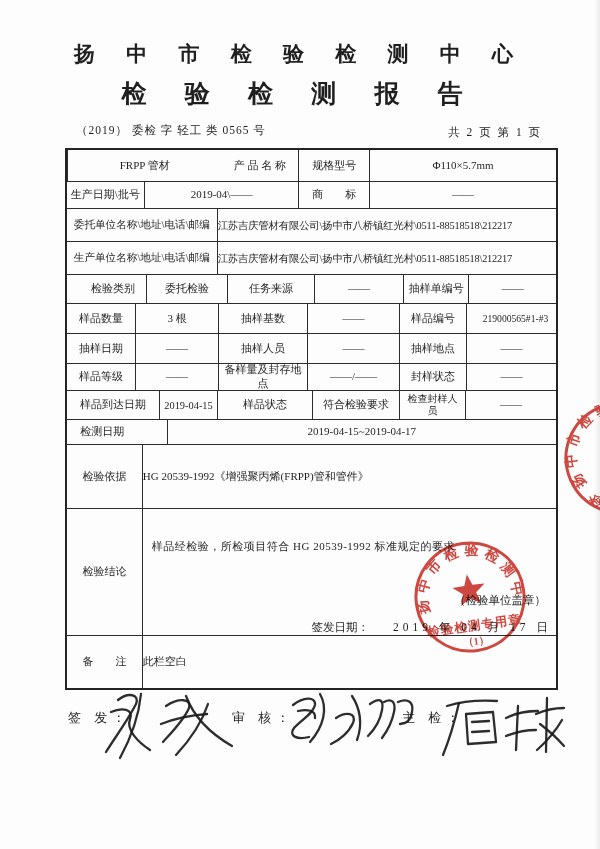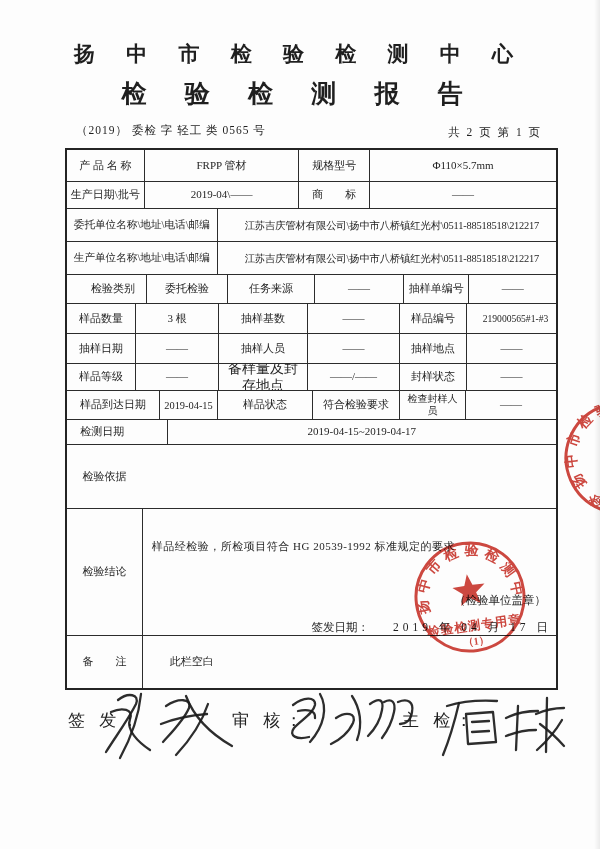--- a/index.html
+++ b/index.html
@@ -21,29 +21,29 @@
   .page-info{position:absolute;right:58px;top:2px;letter-spacing:2px;}
   
   .tbl{position:absolute;left:65px;top:148px;width:493px;
     border:2px solid #242424;box-sizing:border-box;background:transparent;}
   .row{display:flex;border-top:1px solid #2c2c2c;align-items:stretch;}
   .row.first{border-top:none;}
   .cell{border-left:1px solid #2c2c2c;box-sizing:border-box;
     display:flex;align-items:center;justify-content:center;text-align:center;
     font-size:11px;padding:1px 3px;line-height:1.25;overflow:hidden;}
   .cell.cfirst{border-left:none;}
-  .cell.left{justify-content:flex-start;text-align:right;padding-left:27px;}
+  .cell.left{justify-content:flex-start;text-align:right;padding-left:0;}
   .cell.small{font-size:10.4px;letter-spacing:-0.2px;white-space:nowrap;}
   .concl-cell{position:relative;display:block;padding:0;}
   .concl-text{position:absolute;left:9px;top:31px;font-size:11px;letter-spacing:.5px;}
   .seal-note{position:absolute;right:10px;top:84px;font-size:11.5px;}
   .issue-line{position:absolute;right:4px;top:111px;font-size:11.5px;white-space:nowrap;}
   .issue-line .dt{letter-spacing:4px;margin-left:24px;}
   
-  .sig-label{position:absolute;font-size:17px;letter-spacing:5px;white-space:nowrap;}
+  .sig-label{position:absolute;font-size:13px;letter-spacing:5px;white-space:nowrap;}
   #sig1l{left:68px;top:709px;}
   #sig2l{left:232px;top:709px;}
   #sig3l{left:402px;top:709px;}
   .sig-svg{position:absolute;left:0;top:680px;pointer-events:none;}
   .sig-svg path{fill:none;stroke:#1b1b1b;stroke-width:2.3;
     stroke-linecap:round;stroke-linejoin:round;opacity:.92;}
   
   .stamp{position:absolute;mix-blend-mode:multiply;opacity:.9;}
   #stamp-main{left:404px;top:531px;transform:rotate(-8deg);}
   #stamp-edge{left:556px;top:393px;transform:rotate(-24deg);}
@@ -56,22 +56,22 @@
 <div class="org-title">扬 中 市 检 验 检 测 中 心</div>
 <div class="report-title">检 验 检 测 报 告</div>
 <div class="meta-row">
   <span class="report-no">（2019） 委检 字 轻工 类 0565 号</span>
   <span class="page-info">共 2 页 第 1 页</span>
 </div>
 
 <div class="tbl">
 
   <div class="row first" style="height:31px;">
+    <div class="cell" style="width:31.6%;">FRPP 管材</div>
     <div class="cell cfirst" style="width:15.7%;">产 品 名 称</div>
-    <div class="cell" style="width:31.6%;">FRPP 管材</div>
     <div class="cell" style="width:14.5%;">规格型号</div>
     <div class="cell" style="width:38.2%;">Φ110×5.7mm</div>
   </div>
 
   <div class="row" style="height:26px;">
     <div class="cell cfirst" style="width:15.7%;">生产日期\批号</div>
     <div class="cell" style="width:31.6%;">2019-04\——</div>
     <div class="cell" style="width:14.5%;">商　　标</div>
     <div class="cell" style="width:38.2%;">——</div>
   </div>
@@ -109,21 +109,21 @@
     <div class="cell" style="width:17.0%;">——</div>
     <div class="cell" style="width:18.2%;">抽样人员</div>
     <div class="cell" style="width:18.8%;">——</div>
     <div class="cell" style="width:13.7%;">抽样地点</div>
     <div class="cell" style="width:18.4%;">——</div>
   </div>
 
   <div class="row" style="height:26px;">
     <div class="cell cfirst" style="width:13.9%;">样品等级</div>
     <div class="cell" style="width:17.0%;">——</div>
-    <div class="cell" style="width:18.2%;font-size:14px;">备样量及封存地点</div>
+    <div class="cell" style="width:18.2%;font-size:11px;">备样量及封存地点</div>
     <div class="cell" style="width:18.8%;">——/——</div>
     <div class="cell" style="width:13.7%;">封样状态</div>
     <div class="cell" style="width:18.4%;">——</div>
   </div>
 
   <div class="row" style="height:28px;">
     <div class="cell cfirst" style="width:18.8%;">样品到达日期</div>
     <div class="cell" style="width:11.9%;font-size:10.4px;">2019-04-15</div>
     <div class="cell" style="width:19.4%;">样品状态</div>
     <div class="cell" style="width:17.8%;">符合检验要求</div>
@@ -131,20 +131,21 @@
     <div class="cell" style="width:18.6%;">——</div>
   </div>
 
   <div class="row" style="height:24px;gap:29px;">
     <div class="cell cfirst" style="width:15.3%;">检测日期</div>
     <div class="cell" style="width:84.7%;">2019-04-15~2019-04-17</div>
   </div>
 
   <div class="row" style="height:63px;">
     <div class="cell cfirst" style="width:15.3%;">检验依据</div>
+    <div class="cell left" style="width:84.7%;">HG 20539-1992《增强聚丙烯(FRPP)管和管件》</div>
   </div>
 
   <div class="row" style="height:126px;">
     <div class="cell cfirst" style="width:15.3%;">检验结论</div>
     <div class="cell concl-cell" style="width:84.7%;">
       <div class="concl-text">样品经检验，所检项目符合 HG 20539-1992 标准规定的要求</div>
       <div class="seal-note">（检验单位盖章）</div>
       <div class="issue-line">
         <span>签发日期：</span><span class="dt">2019 年 04 月 17 日</span>
       </div>

